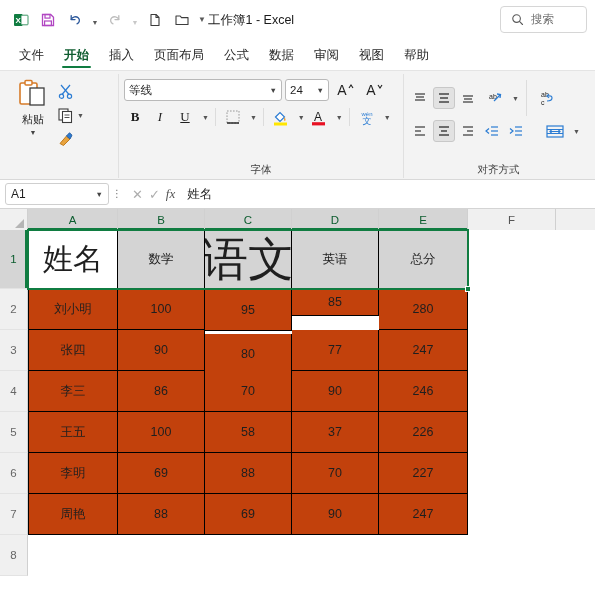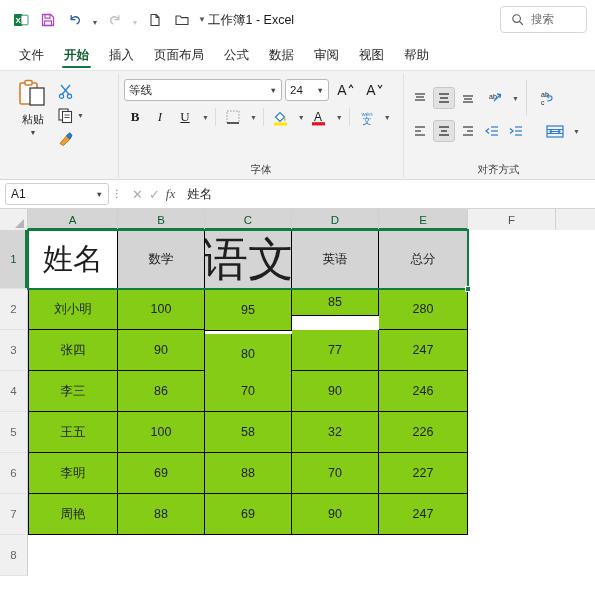--- a/index.html
+++ b/index.html
@@ -203,21 +203,21 @@
   .rowhead.selrow {
     background: #d5d5d5; color: #0b5c2e;
     box-shadow: inset -2px 0 0 0 #107c41;
   }
   .cells { position: absolute; left: 28px; top: 21px; }
   .cell {
     position: absolute;
     display: flex; align-items: center; justify-content: center;
     font-size: 12.5px; color: #1f1f1f;
     overflow: visible;
-    background: #84cc16;
+    background: #c2410c;
   }
   .cell.bordered {
     border-right: 1px solid #000;
     border-bottom: 1px solid #000;
   }
   .cell.lb { border-left: 1px solid #000; }
   .cell.tb { border-top: 1px solid #000; }
   .cell.selfill { background: #d4d4d4; }
   .cell.active  { background: #ffffff; }
   .cell .ctext { white-space: nowrap; }
@@ -630,21 +630,21 @@
     <div class="cell bordered lb" style="left:0px;top:182px;width:90px;height:41px">
       <span class="ctext">王五</span>
       </div>
     <div class="cell bordered" style="left:90px;top:182px;width:87px;height:41px">
       <span class="ctext">100</span>
       </div>
     <div class="cell bordered" style="left:177px;top:182px;width:87px;height:41px">
       <span class="ctext">58</span>
       </div>
     <div class="cell bordered" style="left:264px;top:182px;width:87px;height:41px">
-      <span class="ctext">32</span>
+      <span class="ctext">37</span>
       </div>
     <div class="cell bordered" style="left:351px;top:182px;width:89px;height:41px">
       <span class="ctext">226</span>
       </div>
 
     <div class="cell bordered lb" style="left:0px;top:223px;width:90px;height:41px">
       <span class="ctext">李明</span>
       </div>
     <div class="cell bordered" style="left:90px;top:223px;width:87px;height:41px">
       <span class="ctext">69</span>

